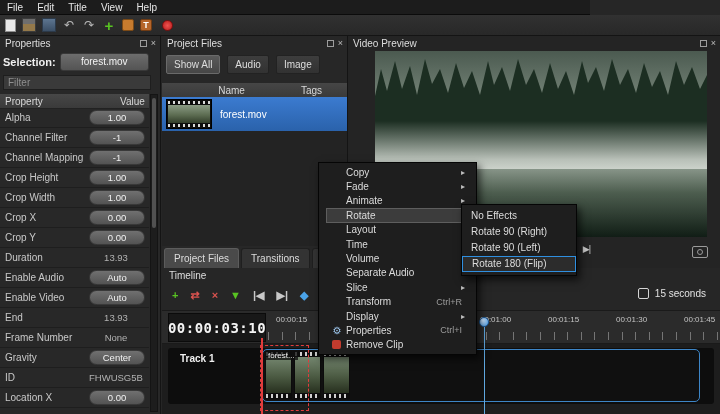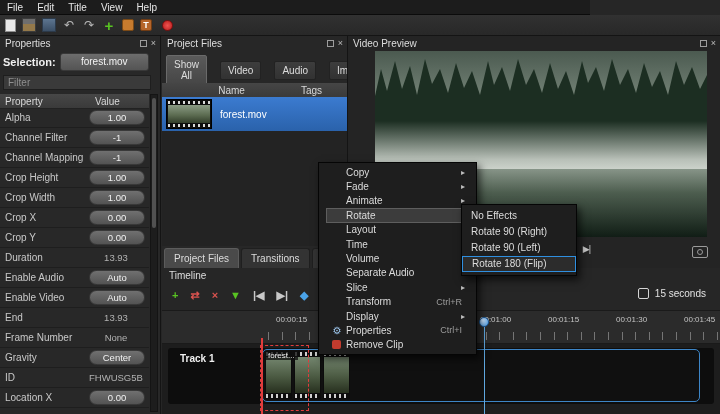--- a/index.html
+++ b/index.html
@@ -38,35 +38,35 @@
   .selection-row{position:absolute;left:3px;top:17px;width:146px;height:18px;display:flex;align-items:center;}
   .sel-label{font-weight:bold;font-size:11px;color:#f0f0f0;}
   .sel-dropdown{margin-left:4px;flex:1;height:16px;line-height:16px;text-align:center;color:#f3f3f3;
                 background:linear-gradient(#6d6d6d,#545454);border:1px solid #383838;border-radius:3px;}
   .filter-input{position:absolute;left:3px;top:39px;width:138px;height:13px;background:#3a3a3a;
                 border:1px solid #1e1e1e;color:#ddd;font-size:10px;padding:0 4px;font-family:"Liberation Sans",sans-serif;}
   .filter-input::placeholder{color:#8f8f8f;}
   .ptable-head{position:absolute;left:0;top:58px;width:149px;height:14px;display:flex;align-items:center;
                background:linear-gradient(#474747,#3a3a3a);border-bottom:1px solid #222;color:#d8d8d8;}
   .ptable-head .c1{width:84px;padding-left:5px;}
-  .ptable-head .c2{flex:1;padding-left:6px;}
+  .ptable-head .c2{flex:1;padding-left:6px;margin-left:25px;}
   #prop-rows{position:absolute;left:0;top:72px;width:149px;}
   .prow{height:19px;display:flex;align-items:center;border-bottom:1px solid #1e1e1e;}
   .pname{width:84px;padding-left:5px;color:#c9c9c9;overflow:hidden;white-space:nowrap;}
   .pval{width:54px;text-align:center;font-size:9.5px;overflow:hidden;white-space:nowrap;}
   .pill{background:linear-gradient(#707070,#535353);border:1px solid #393939;border-radius:8px;
         height:13px;line-height:13px;color:#f2f2f2;}
   .plain{color:#b2b2b2;}
   .vscroll{position:absolute;left:150px;top:58px;width:8px;height:318px;background:#1d1d1d;border:1px solid #141414;box-sizing:border-box;}
   .vscroll .thumb{position:absolute;left:1px;top:3px;width:4px;height:130px;background:#515151;border-radius:2px;}
 
   
   #files-panel{position:absolute;left:162px;top:36px;width:186px;height:232px;background:#272727;
                border-right:1px solid #141414;box-sizing:border-box;overflow:hidden;}
-  .ftabs{position:absolute;left:4px;top:19px;display:flex;gap:13px;align-items:center;}
+  .ftabs{position:absolute;left:4px;top:19px;display:flex;gap:7px;}
   .ftab{font-size:10px;padding:3px 7px;color:#ddd;background:linear-gradient(#3d3d3d,#323232);
         border:1px solid #222;border-radius:2px;font-family:"Liberation Sans",sans-serif;}
   .ftab.active{background:linear-gradient(#5a5a5a,#464646);border-color:#6a6a6a;}
   .ftable-head{position:absolute;left:0;top:47px;width:185px;height:14px;display:flex;align-items:center;
                background:linear-gradient(#464646,#3a3a3a);border-bottom:1px solid #222;color:#d8d8d8;}
   .ftable-head .cn{flex:1;text-align:center;}
   .ftable-head .ct{width:46px;}
   .flist{position:absolute;left:0;top:61px;width:185px;height:149px;background:#232323;}
   .file-row{height:34px;display:flex;align-items:center;gap:8px;padding-left:4px;
             background:linear-gradient(#3b7bd0,#2a62ab);color:#fff;}
@@ -258,21 +258,20 @@
   <section id="files-panel" data-name="project-files-panel">
     <div class="phead" data-name="project-files-panel-header">
       <span data-name="project-files-panel-title">Project Files</span>
       <span class="dock" data-name="panel-dock-controls">
         <span class="sq" data-name="float-panel-icon"></span>
         <span class="x" data-name="close-panel-icon">×</span>
       </span>
     </div>
     <div class="ftabs" id="ftabs" data-name="files-filter-tabs">
         <button class="ftab active" data-name="files-tab-show-all">Show All</button>
-        <button class="ftab" data-name="files-tab-video">Video</button>
         <button class="ftab" data-name="files-tab-audio">Audio</button>
         <button class="ftab" data-name="files-tab-image">Image</button>
       </div>
     <div class="ftable-head" data-name="files-table-header">
       <span class="cn" data-name="name-column-header">Name</span>
       <span class="ct" data-name="tags-column-header">Tags</span>
     </div>
     <div class="flist" data-name="files-list">
       <div class="file-row" data-name="file-row-forest">
         <div class="filmthumb" data-name="file-thumbnail">
@@ -342,20 +341,21 @@
         <span class="tt" data-name="add-marker-icon" style="color: rgb(88, 195, 34);">▼</span>
         <span class="tt" data-name="previous-marker-icon" style="color: rgb(200, 200, 200);">|◀</span>
         <span class="tt" data-name="next-marker-icon" style="color: rgb(200, 200, 200);">▶|</span>
         <span class="tt" data-name="center-playhead-icon" style="color: rgb(74, 163, 232);">◆</span>
       </div>
     <div class="tl-zoom" data-name="timeline-zoom-control">
       <span class="zicon" data-name="zoom-scale-icon"></span>
       <span data-name="zoom-scale-label">15 seconds</span>
     </div>
     <div class="tl-rulerband" data-name="timeline-ruler-band">
+      <div class="timecode" data-name="playhead-timecode">00:00:03:10</div>
       <div class="ruler" id="ruler" data-name="timeline-ruler">
           <span class="rlab" data-name="ruler-label" style="left: 8px;">00:00:15</span>
           <span class="rlab" data-name="ruler-label" style="left: 76px;">00:00:30</span>
           <span class="rlab" data-name="ruler-label" style="left: 144px;">00:00:45</span>
           <span class="rlab" data-name="ruler-label" style="left: 212px;">00:01:00</span>
           <span class="rlab" data-name="ruler-label" style="left: 280px;">00:01:15</span>
           <span class="rlab" data-name="ruler-label" style="left: 348px;">00:01:30</span>
           <span class="rlab" data-name="ruler-label" style="left: 416px;">00:01:45</span>
         </div>
     </div>

